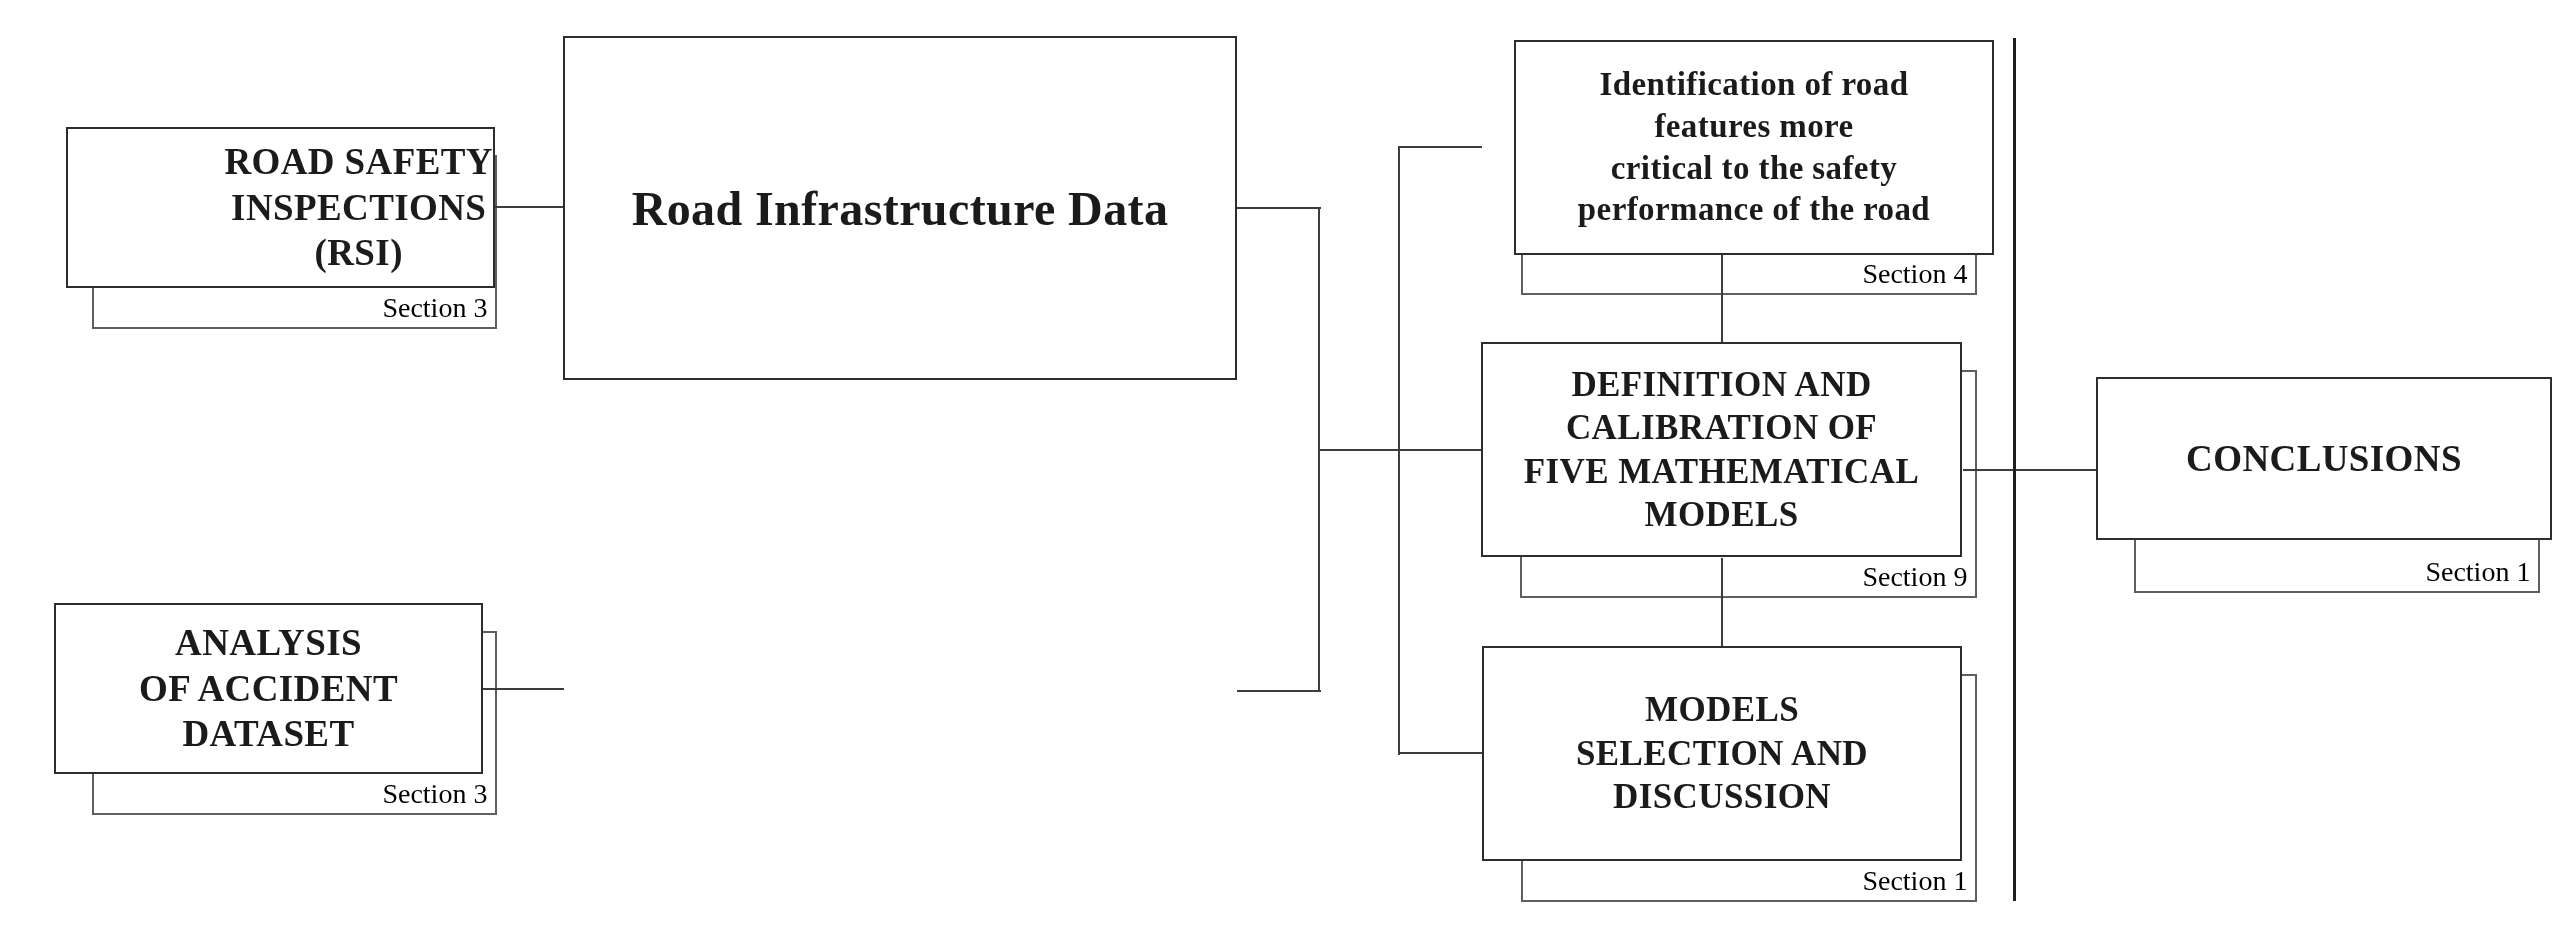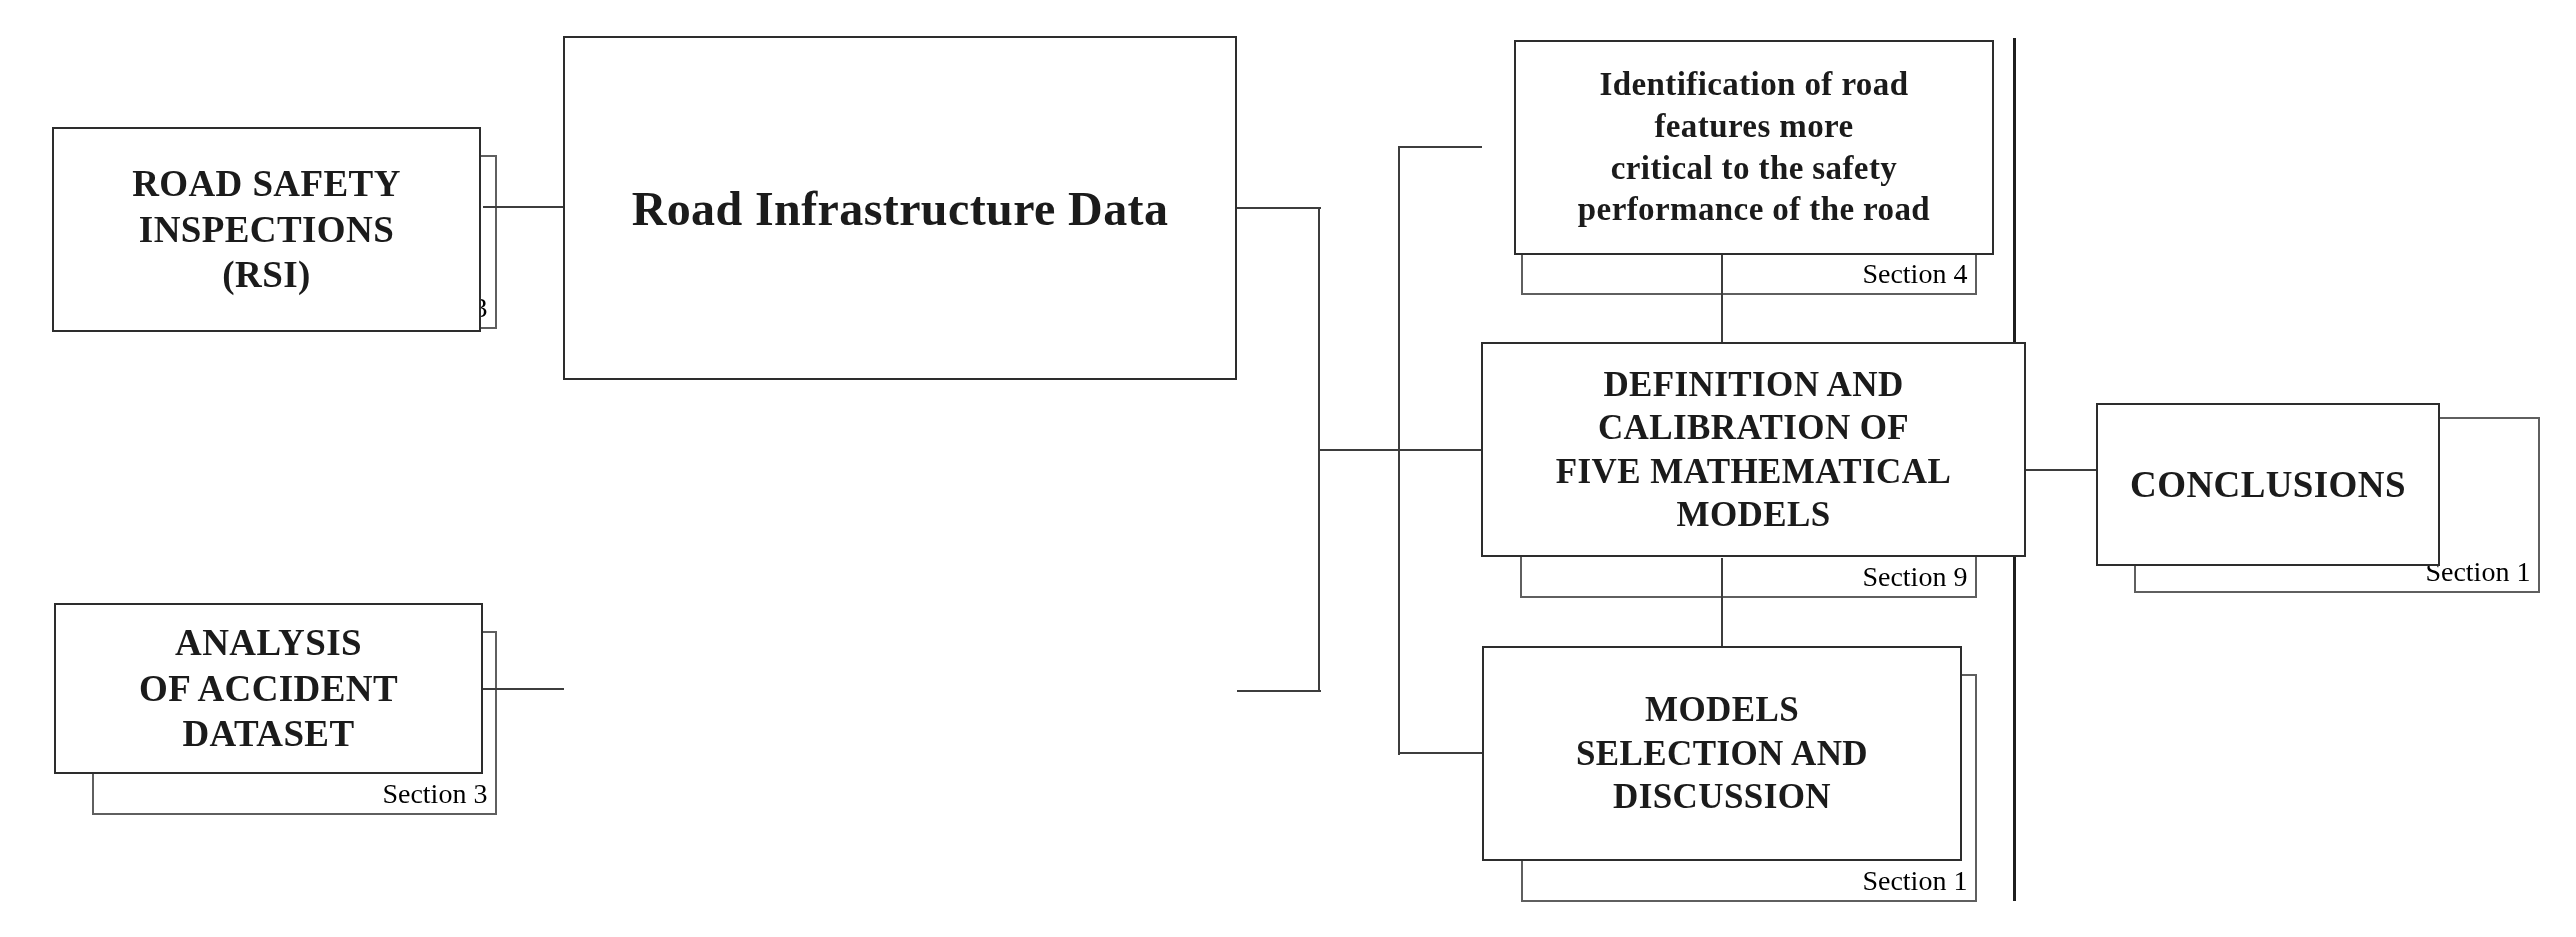--- a/index.html
+++ b/index.html
@@ -45,33 +45,33 @@
     white-space:pre-line;
     letter-spacing:0.4px;
   }
   .t-big  {font-size:48px;}
   .t-small{font-size:37px;line-height:1.24;}
   .t-col  {font-size:35px;line-height:1.24;}
   .t-ide  {font-size:33px;line-height:1.27;}
   .t-con  {font-size:37px;}
 
   
-  .n-rsi        {left:52px;  top:127px; width:429px; height:205px;}
+  .n-rsi        {left:66px;  top:127px; width:429px; height:161px;justify-content:flex-end;}
   .n-rsi-shadow {left:92px; top:155px; width:405px; height:174px;}
   .n-rid        {left:563px; top:36px;  width:674px; height:344px;}
   .n-ana        {left:54px;  top:603px; width:429px; height:171px;}
   .n-ana-shadow {left:92px; top:631px; width:405px; height:184px;}
   .n-acc        {left:563px; top:524px; width:674px; height:335px;}
   .n-ide        {left:1482px;top:40px;  width:480px; height:215px;margin-left:32px;}
   .n-ide-shadow {left:1521px;top:68px;  width:456px; height:227px;}
-  .n-def        {left:1481px;top:342px; width:545px; height:215px;}
+  .n-def        {left:1481px;top:342px; width:481px; height:215px;}
   .n-def-shadow {left:1520px;top:370px; width:457px; height:228px;}
   .n-mod        {left:1482px;top:646px; width:480px; height:215px;}
   .n-mod-shadow {left:1521px;top:674px; width:456px; height:228px;}
-  .n-con        {left:2096px;top:403px; width:344px; height:163px;font-family:Liberation Serif, serif;}
+  .n-con        {left:2096px;top:377px; width:456px; height:163px;font-family:Liberation Serif, serif;}
   .n-con-shadow {left:2134px;top:417px; width:406px; height:176px;}
 
   
   .ln{position:absolute;background:#3d3d3d;z-index:2;}
   .e-a {left:483px; top:206px;width:81px;height:2.3px;}
   .e-b {left:483px; top:688px;width:81px;height:2.3px;}
   .e-c {left:1237px;top:207px;width:84px;height:2.3px;}
   .e-d {left:1237px;top:690px;width:84px;height:2.3px;}
   .e-e {left:1318px;top:207px;width:2.3px;  height:485px;}
   .e-f {left:1318px;top:449px;width:165px;height:2.3px;}

